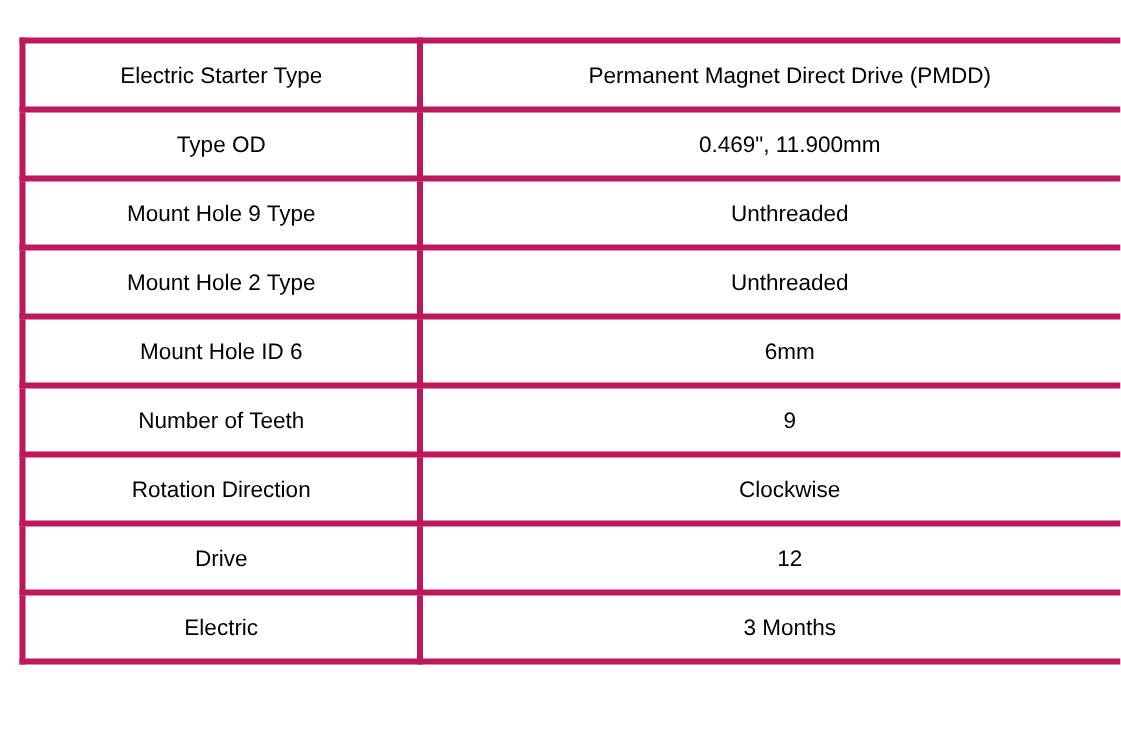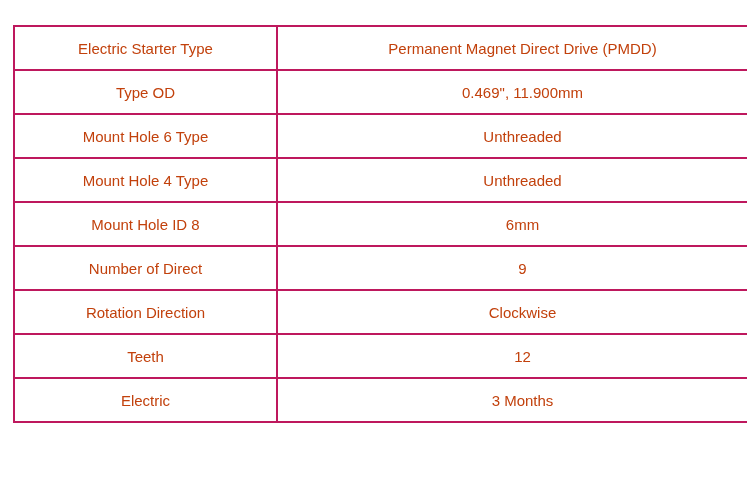--- a/index.html
+++ b/index.html
@@ -19,26 +19,26 @@
   }
   table.spec-table {
     position: absolute;
     left: 13px;
     top: 25px;
     width: 718px;
     border-collapse: collapse;
     table-layout: fixed;
   }
   table.spec-table td {
-    border: 2px solid #be185d;
+    border: 4px solid #be185d;
     height: 42px;
     text-align: center;
     vertical-align: middle;
     font-size: 15px;
-    color: #c2410c;
+    color: #000000;
     padding: 0 8px;
     background: #ffffff;
   }
   td.label-cell { width: 245px; }
   td.value-cell { width: 473px; }
 </style>
 </head>
 <body>
 
 <div class="page">
@@ -46,41 +46,41 @@
     <tbody>
       <tr>
         <td class="label-cell">Electric Starter Type</td>
         <td class="value-cell">Permanent Magnet Direct Drive (PMDD)</td>
       </tr>
       <tr>
         <td class="label-cell">Type OD</td>
         <td class="value-cell">0.469", 11.900mm</td>
       </tr>
       <tr>
-        <td class="label-cell">Mount Hole 6 Type</td>
+        <td class="label-cell">Mount Hole 9 Type</td>
         <td class="value-cell">Unthreaded</td>
       </tr>
       <tr>
-        <td class="label-cell">Mount Hole 4 Type</td>
+        <td class="label-cell">Mount Hole 2 Type</td>
         <td class="value-cell">Unthreaded</td>
       </tr>
       <tr>
-        <td class="label-cell">Mount Hole ID 8</td>
+        <td class="label-cell">Mount Hole ID 6</td>
         <td class="value-cell">6mm</td>
       </tr>
       <tr>
-        <td class="label-cell">Number of Direct</td>
+        <td class="label-cell">Number of Teeth</td>
         <td class="value-cell">9</td>
       </tr>
       <tr>
         <td class="label-cell">Rotation Direction</td>
         <td class="value-cell">Clockwise</td>
       </tr>
       <tr>
-        <td class="label-cell">Teeth</td>
+        <td class="label-cell">Drive</td>
         <td class="value-cell">12</td>
       </tr>
       <tr>
         <td class="label-cell">Electric</td>
         <td class="value-cell">3 Months</td>
       </tr>
     </tbody>
   </table>
 </div>
 

